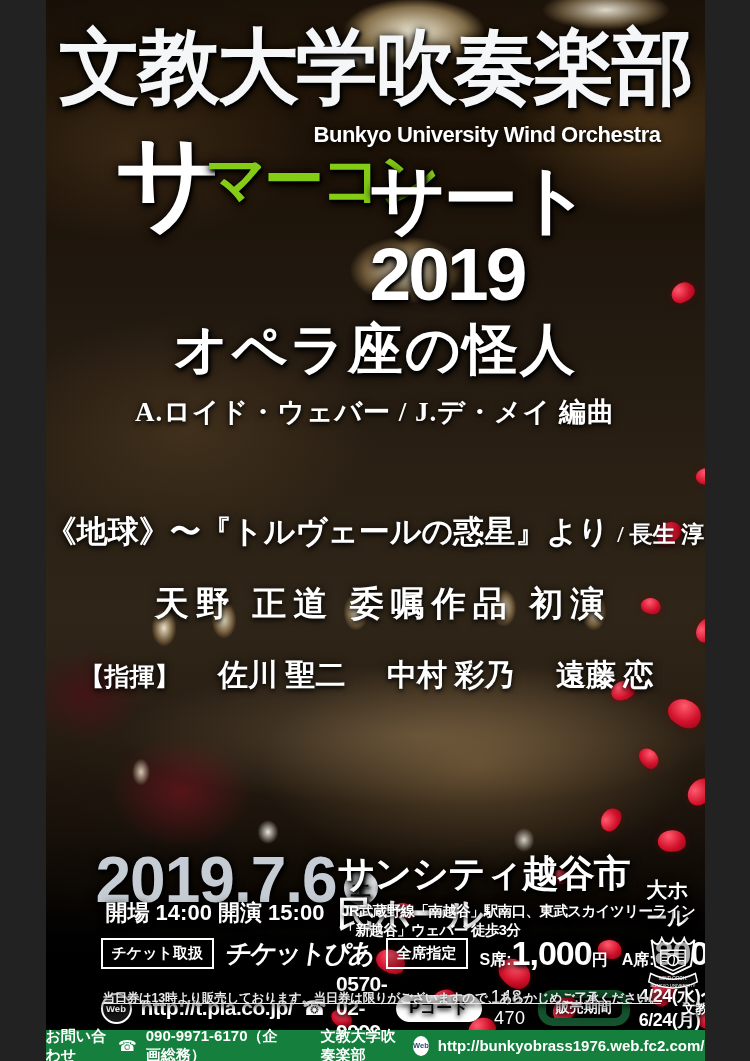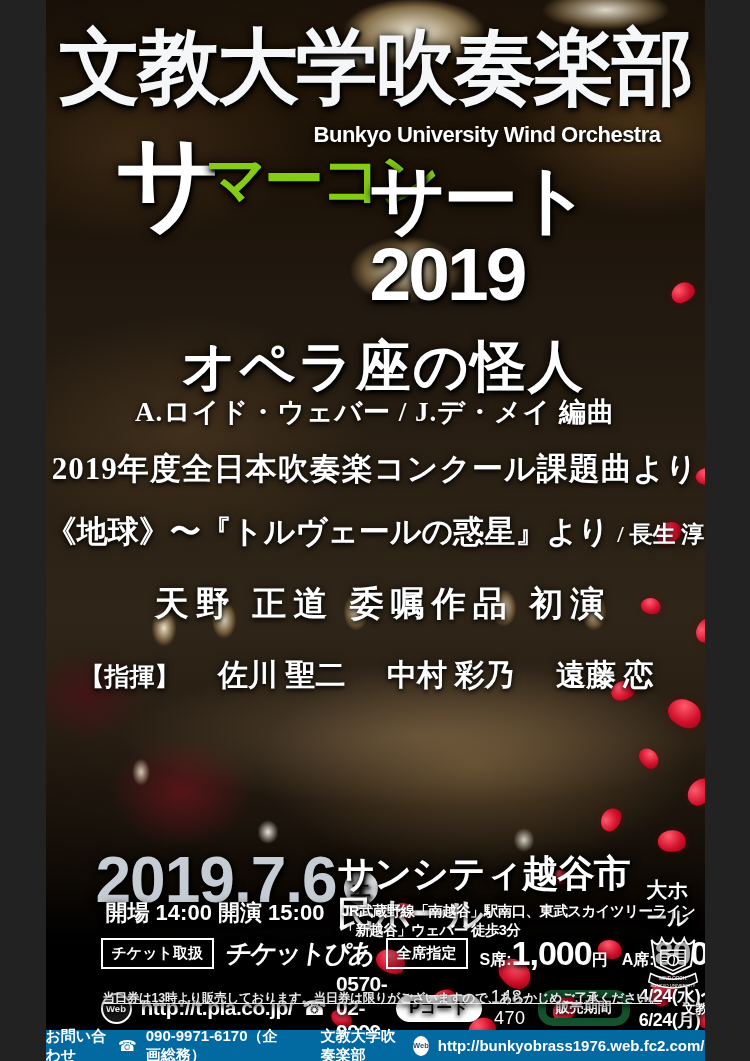--- a/index.html
+++ b/index.html
@@ -50,21 +50,21 @@
   .serif{font-family:"Liberation Serif","DejaVu Serif",serif;}
   .bold{font-weight:bold;}
 
   .main-title{top:26px;font-size:82px;letter-spacing:-3px;line-height:1;
     color:#f4f6f8;}
   .subtitle-en{top:122px;right:44px;font-size:22px;letter-spacing:-0.5px;color:#fff;}
   .ev-sa{left:70px;top:130px;font-size:104px;line-height:1;color:#fff;}
   .ev-makon{left:160px;top:150px;font-size:60px;line-height:1;letter-spacing:-3px;color:#84cc16;}
   .ev-line2{left:324px;top:162px;font-size:75px;line-height:1;letter-spacing:-3px;color:#fff;}
 
-  .piece1{top:330px;font-size:55px;letter-spacing:2px;margin-left:8px;}
+  .piece1{top:313px;font-size:55px;letter-spacing:2px;}
   .piece1-credit{top:394px;font-size:27px;letter-spacing:1px;}
   .piece2{top:448px;font-size:31px;letter-spacing:1px;}
   .piece3{top:511px;font-size:31px;letter-spacing:0;}
   .piece3 .credit{font-size:23px;}
   .piece4{top:581px;font-size:34px;letter-spacing:7px;padding-left:8px;}
   .conductors{top:655px;font-size:30px;}
   .conductors .cond-label{font-size:25px;margin-right:14px;}
   .conductors .cond-name{margin:0 17px;}
 
   .date-row{left:50px;top:848px;display:flex;align-items:center;}
@@ -102,22 +102,22 @@
   .sales-period{font-size:18px;font-weight:bold;letter-spacing:-0.5px;}
 
   .note-text{left:57px;top:990px;font-size:12.5px;color:#e9e9e9;letter-spacing:-0.3px;text-decoration:underline;}
 
   .emblem{left:599px;top:936px;width:56px;height:62px;}
   .qr-box{left:668px;top:939px;width:58px;height:58px;background:#fff;border-radius:3px;padding:3px;box-sizing:border-box;}
   .qr-box svg{display:block;width:100%;height:100%;}
   .qr-caption{left:626px;top:1001px;width:126px;text-align:center;font-size:13px;
     font-weight:bold;color:#fff;line-height:1.2;}
 
-  .footer-bar{position:absolute;left:0;right:0;bottom:0;height:31px;background:#0369a1;
-    display:flex;align-items:center;justify-content:flex-end;gap:9px;color:#fff;
+  .footer-bar{position:absolute;left:0;right:0;bottom:0;height:31px;background:#15803d;
+    display:flex;align-items:center;justify-content:center;gap:9px;color:#fff;
     font-size:15px;font-weight:bold;}
   .footer-gap{width:34px;}
   .footer-web-badge{width:20px;height:20px;border-radius:50%;background:#fff;color:#2b4a74;
     font-size:7.5px;font-weight:bold;display:flex;align-items:center;justify-content:center;}
 </style>
 </head>
 <body>
 
 <div class="poster">
   <div class="photo"></div>
@@ -160,21 +160,20 @@
     </div>
 
   <div class="abs center main-title bold shadow-strong">文教大学吹奏楽部</div>
   <div class="abs subtitle-en bold shadow-soft">Bunkyo University Wind Orchestra</div>
   <div class="abs ev-sa bold shadow-strong">サ</div>
   <div class="abs ev-makon bold shadow-strong">マーコン</div>
   <div class="abs ev-line2 bold shadow-strong">サート2019</div>
 
   <div class="abs center white serif bold shadow-strong piece1">オペラ座の怪人</div>
   <div class="abs center white serif bold shadow-soft piece1-credit">A.ロイド・ウェバー / J.デ・メイ 編曲</div>
-  <div class="abs center white serif bold shadow-soft piece2">2019年度全日本吹奏楽コンクール課題曲より</div>
   <div class="abs center white serif bold shadow-soft piece3">
     <span>《地球》〜『トルヴェールの惑星』より</span>
     <span class="credit">/ 長生 淳</span>
   </div>
   <div class="abs center white serif bold shadow-soft piece4">天野 正道 委嘱作品 初演</div>
   <div class="abs center white serif bold shadow-soft conductors">
     <span class="cond-label">【指揮】</span>
     <span class="cond-name">佐川 聖二</span>
     <span class="cond-name">中村 彩乃</span>
     <span class="cond-name">遠藤 恋</span>

